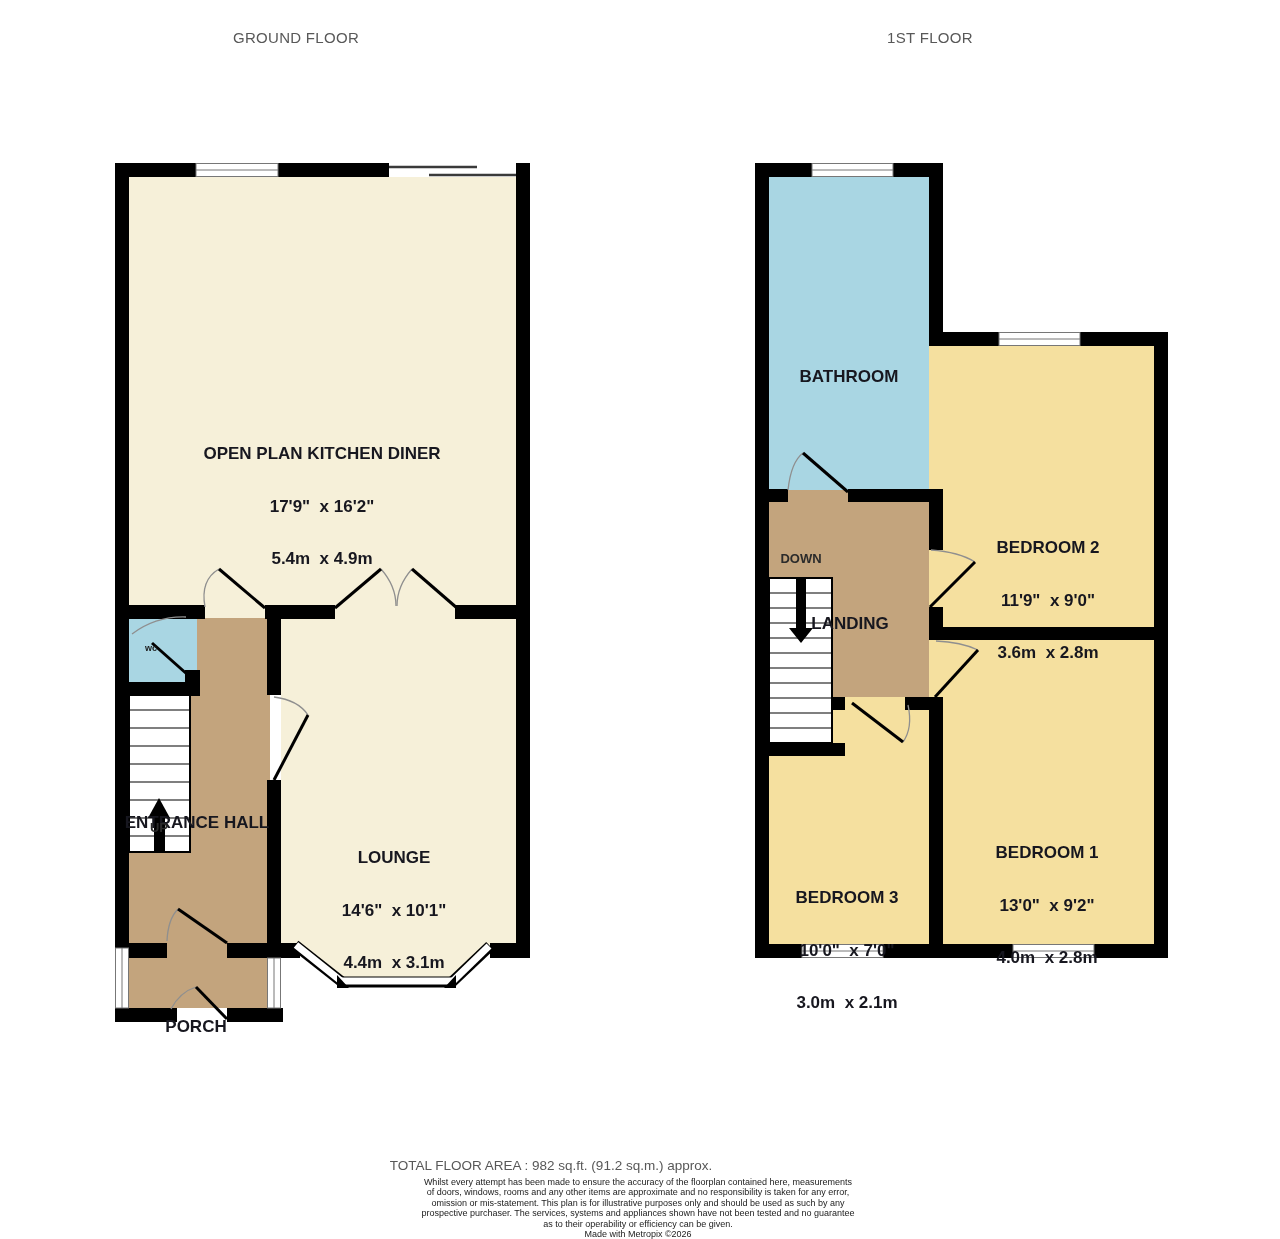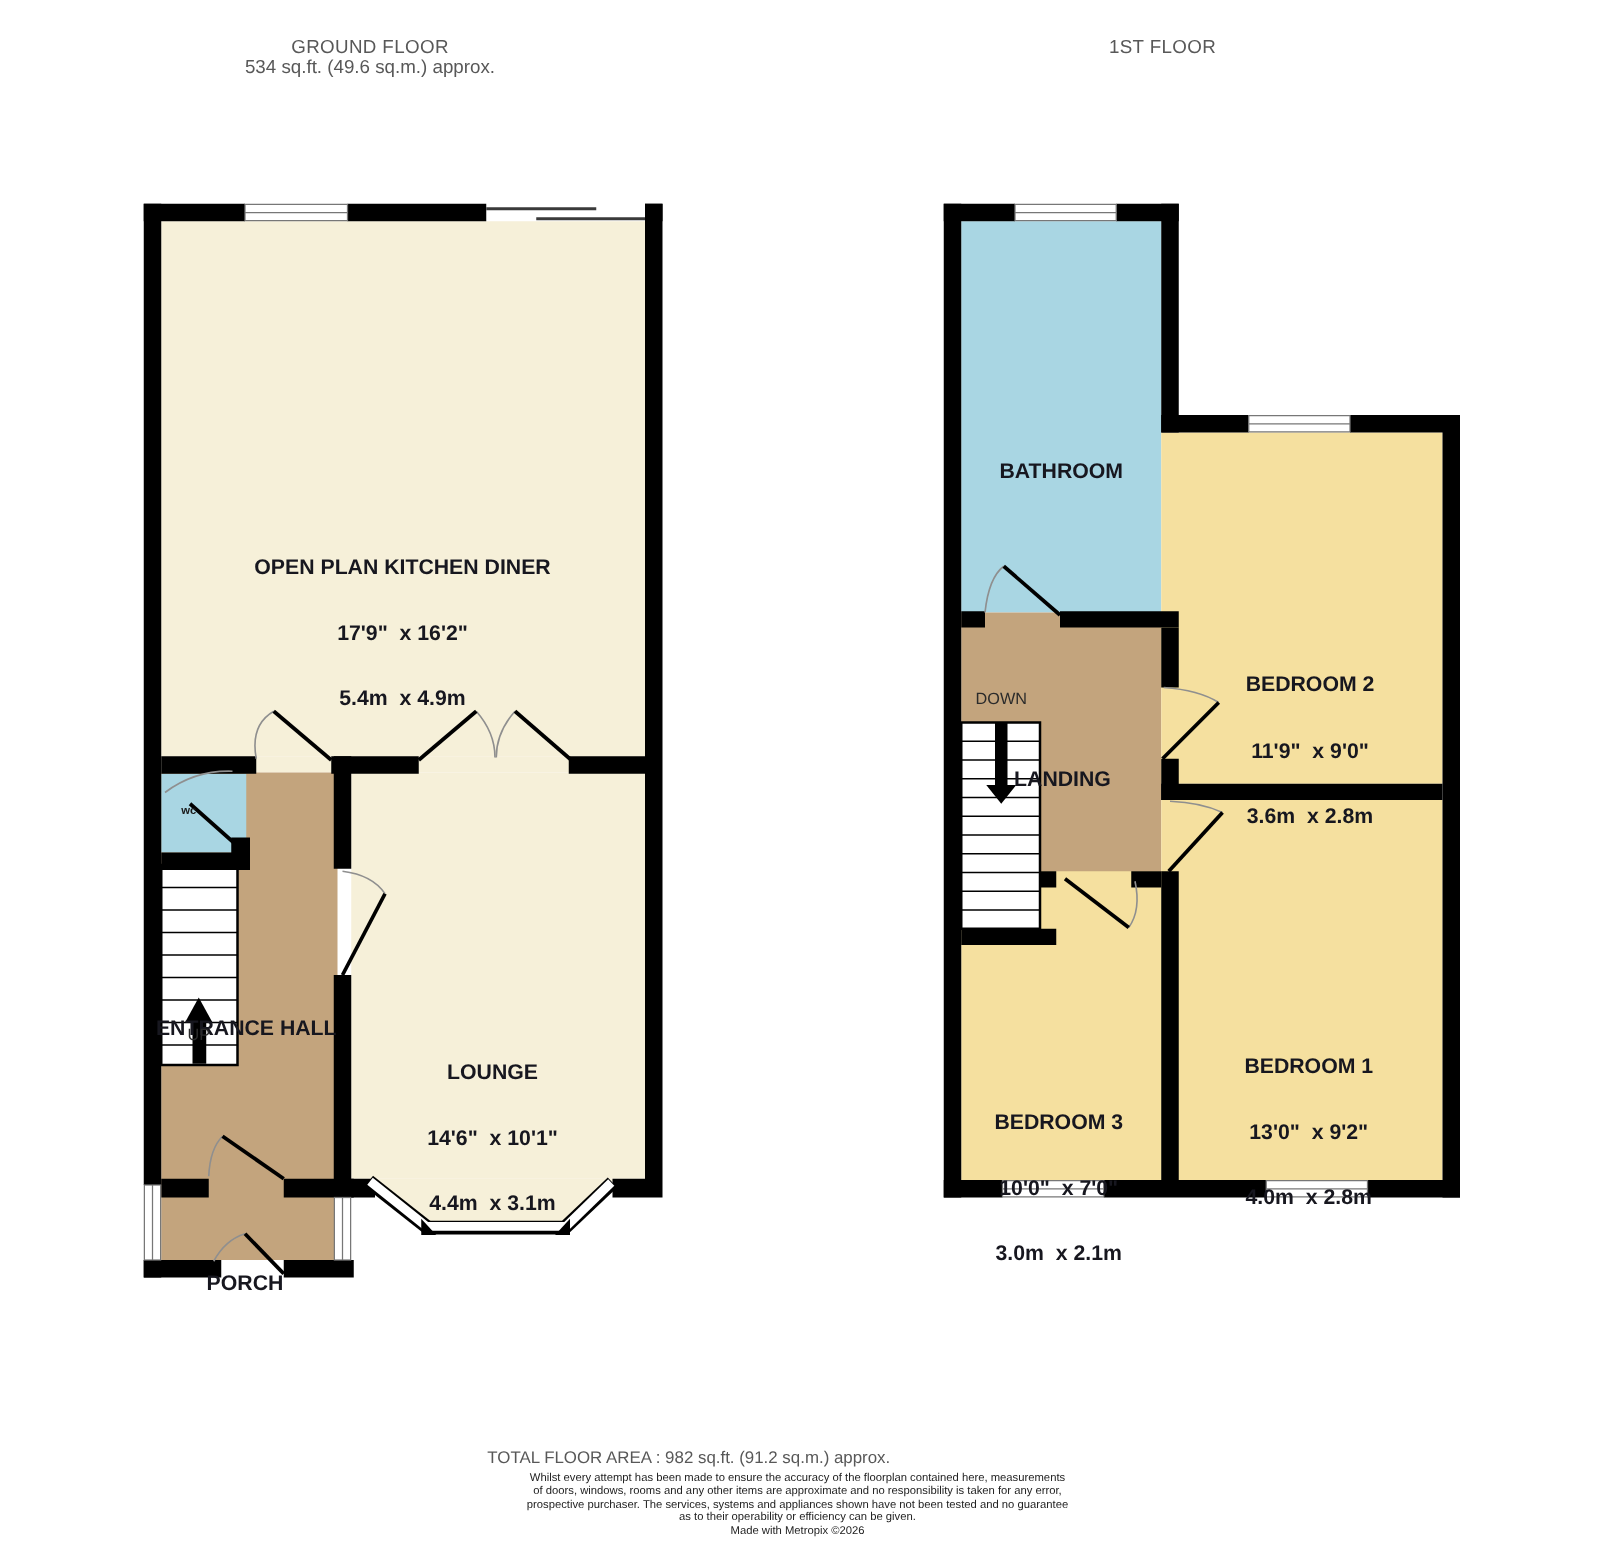--- a/index.html
+++ b/index.html
@@ -10,21 +10,21 @@
 
   
   .floor-header{position:absolute;width:480px;text-align:center;color:#585858;
                 font-size:15px;line-height:16px;}
   .floor-header .fh-title{letter-spacing:.3px;}
   
   .rl{position:absolute;transform:translateX(-50%);text-align:center;
       font-weight:bold;font-size:17px;line-height:17.5px;color:#17171f;
       white-space:pre;margin-top:43px;}
   .rl-small{position:absolute;transform:translateX(-50%);text-align:right;
-      font-weight:normal;font-size:13px;color:#2b2b2b;white-space:pre;}
+      font-weight:bold;font-size:13px;color:#2b2b2b;white-space:pre;}
   .rl-tiny{position:absolute;transform:translateX(-50%);font-weight:bold;
       font-size:9px;color:#1a1a1a;}
   .footer-total{position:absolute;left:0;top:1158px;width:1102px;text-align:center;
       color:#585858;font-size:13.5px;}
   .footer-disclaimer{position:absolute;left:0;top:1177px;width:1276px;text-align:center;
       color:#222;font-size:9px;line-height:10.4px;}
   
   .w{fill:#000;}
   .stairs{fill:#ffffff;stroke:#000;stroke-width:2;}
   .tread{stroke:#000;stroke-width:1.2;}
@@ -35,21 +35,20 @@
   .slider{stroke:#3a3a3a;stroke-width:2.5;}
   .arrow{fill:#000;}
 </style>
 </head>
 <body>
 
 <div class="page">
 
   <div class="floor-header" style="left:56px;top:30px">
     <div class="fh-title">GROUND FLOOR</div>
-    <div class="fh-area">534 sq.ft. (49.6 sq.m.) approx.</div>
   </div>
   <div class="floor-header" style="left:690px;top:30px">
     <div class="fh-title">1ST FLOOR</div>
   </div>
 
   <svg width="1280" height="1239" viewBox="0 0 1280 1239">
 
     <g>
 
       <g>
@@ -286,18 +285,19 @@
   <div class="rl" style="left:847px;top:811px">
     <div>BEDROOM 3</div>
     <div>10'0"  x 7'0"</div>
     <div>3.0m  x 2.1m</div>
   </div>
 
   <div class="footer-total">TOTAL FLOOR AREA : 982 sq.ft. (91.2 sq.m.) approx.</div>
   <div class="footer-disclaimer">
     <div>Whilst every attempt has been made to ensure the accuracy of the floorplan contained here, measurements</div>
     <div>of doors, windows, rooms and any other items are approximate and no responsibility is taken for any error,</div>
+    <div>omission or mis-statement. This plan is for illustrative purposes only and should be used as such by any</div>
     <div>prospective purchaser. The services, systems and appliances shown have not been tested and no guarantee</div>
     <div>as to their operability or efficiency can be given.</div>
     <div>Made with Metropix ©2026</div>
   </div>
 
 </div>
 
 </body></html>

